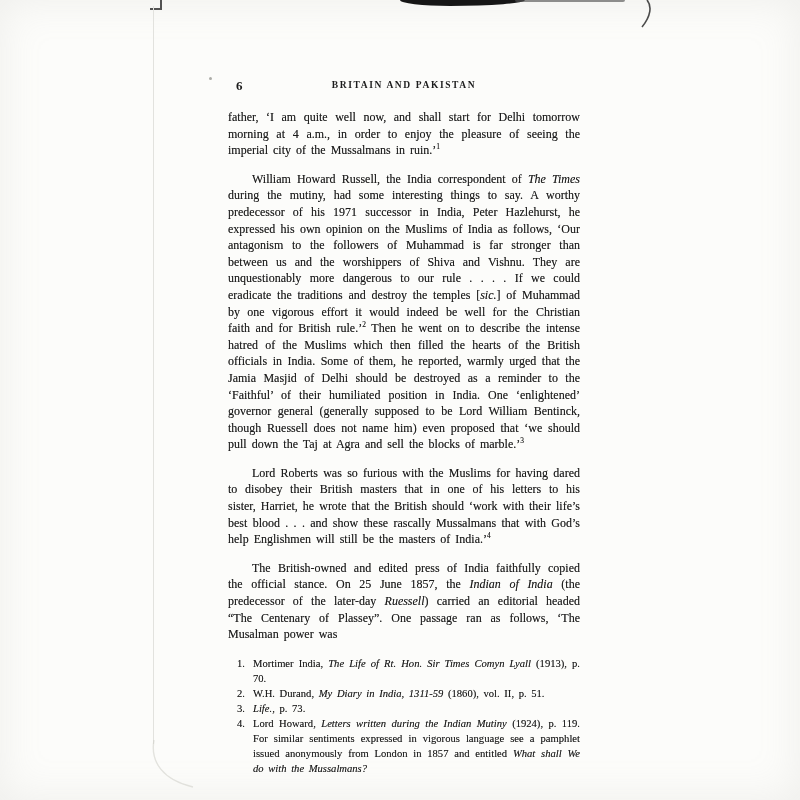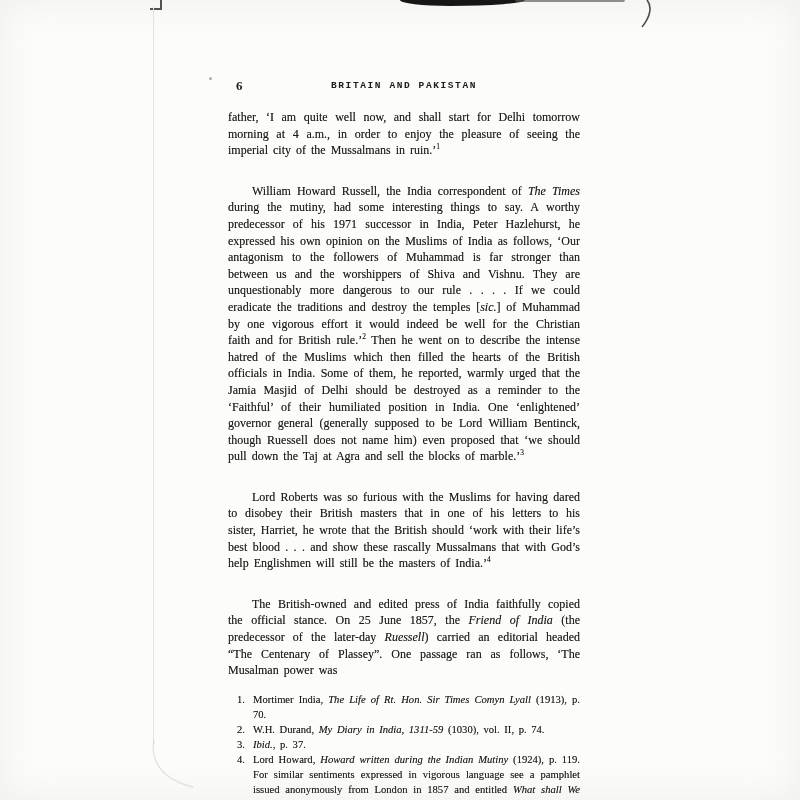--- a/index.html
+++ b/index.html
@@ -51,30 +51,30 @@
   .header-row {
     position: relative; height: 15px; margin-bottom: 16px;
   }
   .page-number {
     position: absolute; left: 8px; top: 0;
     font-weight: bold; font-size: 13px;
   }
   .running-title {
     position: absolute; left: 0; right: 0; top: 2px;
     text-align: center;
-    font-weight: bold; font-size: 9.5px; letter-spacing: 1.6px; font-family: Liberation Mono, monospace;
+    font-weight: bold; font-size: 9.5px; letter-spacing: 1.6px;
   }
   .body-text {
     font-size: 12px; line-height: 16.6px;
     text-align: justify;
     word-spacing: 2px;
     text-shadow: 0 0 .4px rgba(20,20,20,.5);
   }
   .body-text p { margin: 0; }
-  .body-text p + p { margin-top: 24px; }
+  .body-text p + p { margin-top: 12px; }
   .body-text p.indent { text-indent: 24px; }
   .it { font-style: italic; }
   sup { font-size: .62em; line-height: 0; vertical-align: super; }
 
   .footnotes {
     margin-top: 13px;
     font-size: 10.6px; line-height: 15px;
     text-shadow: 0 0 .3px rgba(20,20,20,.5);
   }
   .fn { display: flex; }
@@ -101,35 +101,35 @@
   <div class="content">
     <div class="header-row">
       <span class="page-number">6</span>
       <span class="running-title">BRITAIN AND PAKISTAN</span>
     </div>
 
     <div class="body-text" id="body-container">
         <p class=""><span>father, ‘I am quite well now, and shall start for Delhi tomorrow morning at 4 a.m., in order to enjoy the pleasure of seeing the imperial city of the Mussalmans in ruin.’</span><sup>1</sup></p>
         <p class="indent"><span>William Howard Russell, the India correspondent of </span><span class="it">The Times</span><span> during the mutiny, had some interesting things to say.  A worthy predecessor of his 1971 successor in India, Peter Hazlehurst, he expressed his own opinion on the Muslims of India as follows, ‘Our antagonism to the followers of Muhammad is far stronger than between us and the worshippers of Shiva and Vishnu.  They are unquestionably more dangerous to our rule . . . . If we could eradicate the traditions and destroy the temples [</span><span class="it">sic.</span><span>] of Muhammad by one vigorous effort it would indeed be well for the Christian faith and for British rule.’</span><sup>2</sup><span>  Then he went on to describe the intense hatred of the Muslims which then filled the hearts of the British officials in India. Some of them, he reported, warmly urged that the Jamia Masjid of Delhi should be destroyed as a reminder to the ‘Faithful’ of their humiliated position in India.  One ‘enlightened’ governor general (generally supposed to be Lord William Bentinck, though Ruessell does not name him) even proposed that ‘we should pull down the Taj at Agra and sell the blocks of marble.’</span><sup>3</sup></p>
         <p class="indent"><span>Lord Roberts was so furious with the Muslims for having dared to disobey their British masters that in one of his letters to his sister, Harriet, he wrote that the British should ‘work with their life’s best blood . . . and show these rascally Mussalmans that with God’s help Englishmen will still be the masters of India.’</span><sup>4</sup></p>
-        <p class="indent"><span>The British-owned and edited press of India faithfully copied the official stance.  On 25 June 1857, the </span><span class="it">Friend of India</span><span> (the predecessor of the later-day </span><span class="it">Ruessell</span><span>) carried an editorial headed “The Centenary of Plassey”.  One passage ran as follows, ‘The Musalman power was</span></p>
+        <p class="indent"><span>The British-owned and edited press of India faithfully copied the official stance.  On 25 June 1857, the </span><span class="it">Indian of India</span><span> (the predecessor of the later-day </span><span class="it">Ruessell</span><span>) carried an editorial headed “The Centenary of Plassey”.  One passage ran as follows, ‘The Musalman power was</span></p>
       </div>
 
     <div class="footnotes" id="footnotes-container">
         <div class="fn">
           <span class="fn-num">1.</span>
           <span class="fn-text"><span>Mortimer India, </span><span class="it">The Life of Rt. Hon. Sir Times Comyn Lyall</span><span> (1913), p. 70.</span></span>
         </div>
         <div class="fn">
           <span class="fn-num">2.</span>
-          <span class="fn-text"><span>W.H. Durand, </span><span class="it">My Diary in India, 1311-59</span><span> (1030), vol. II, p. 74.</span></span>
+          <span class="fn-text"><span>W.H. Durand, </span><span class="it">My Diary in India, 1311-59</span><span> (1860), vol. II, p. 51.</span></span>
         </div>
         <div class="fn">
           <span class="fn-num">3.</span>
-          <span class="fn-text"><span class="it">Ibid.</span><span>, p. 37.</span></span>
+          <span class="fn-text"><span class="it">Life.</span><span>, p. 73.</span></span>
         </div>
         <div class="fn">
           <span class="fn-num">4.</span>
-          <span class="fn-text"><span>Lord Howard, </span><span class="it">Howard written during the Indian Mutiny</span><span> (1924), p. 119. For similar sentiments expressed in vigorous language see a pamphlet issued anonymously from London in 1857 and entitled </span><span class="it">What shall We do with the Mussalmans?</span></span>
+          <span class="fn-text"><span>Lord Howard, </span><span class="it">Letters written during the Indian Mutiny</span><span> (1924), p. 119. For similar sentiments expressed in vigorous language see a pamphlet issued anonymously from London in 1857 and entitled </span><span class="it">What shall We do with the Mussalmans?</span></span>
         </div>
       </div>
   </div>
 </div>
 
 </body></html>

